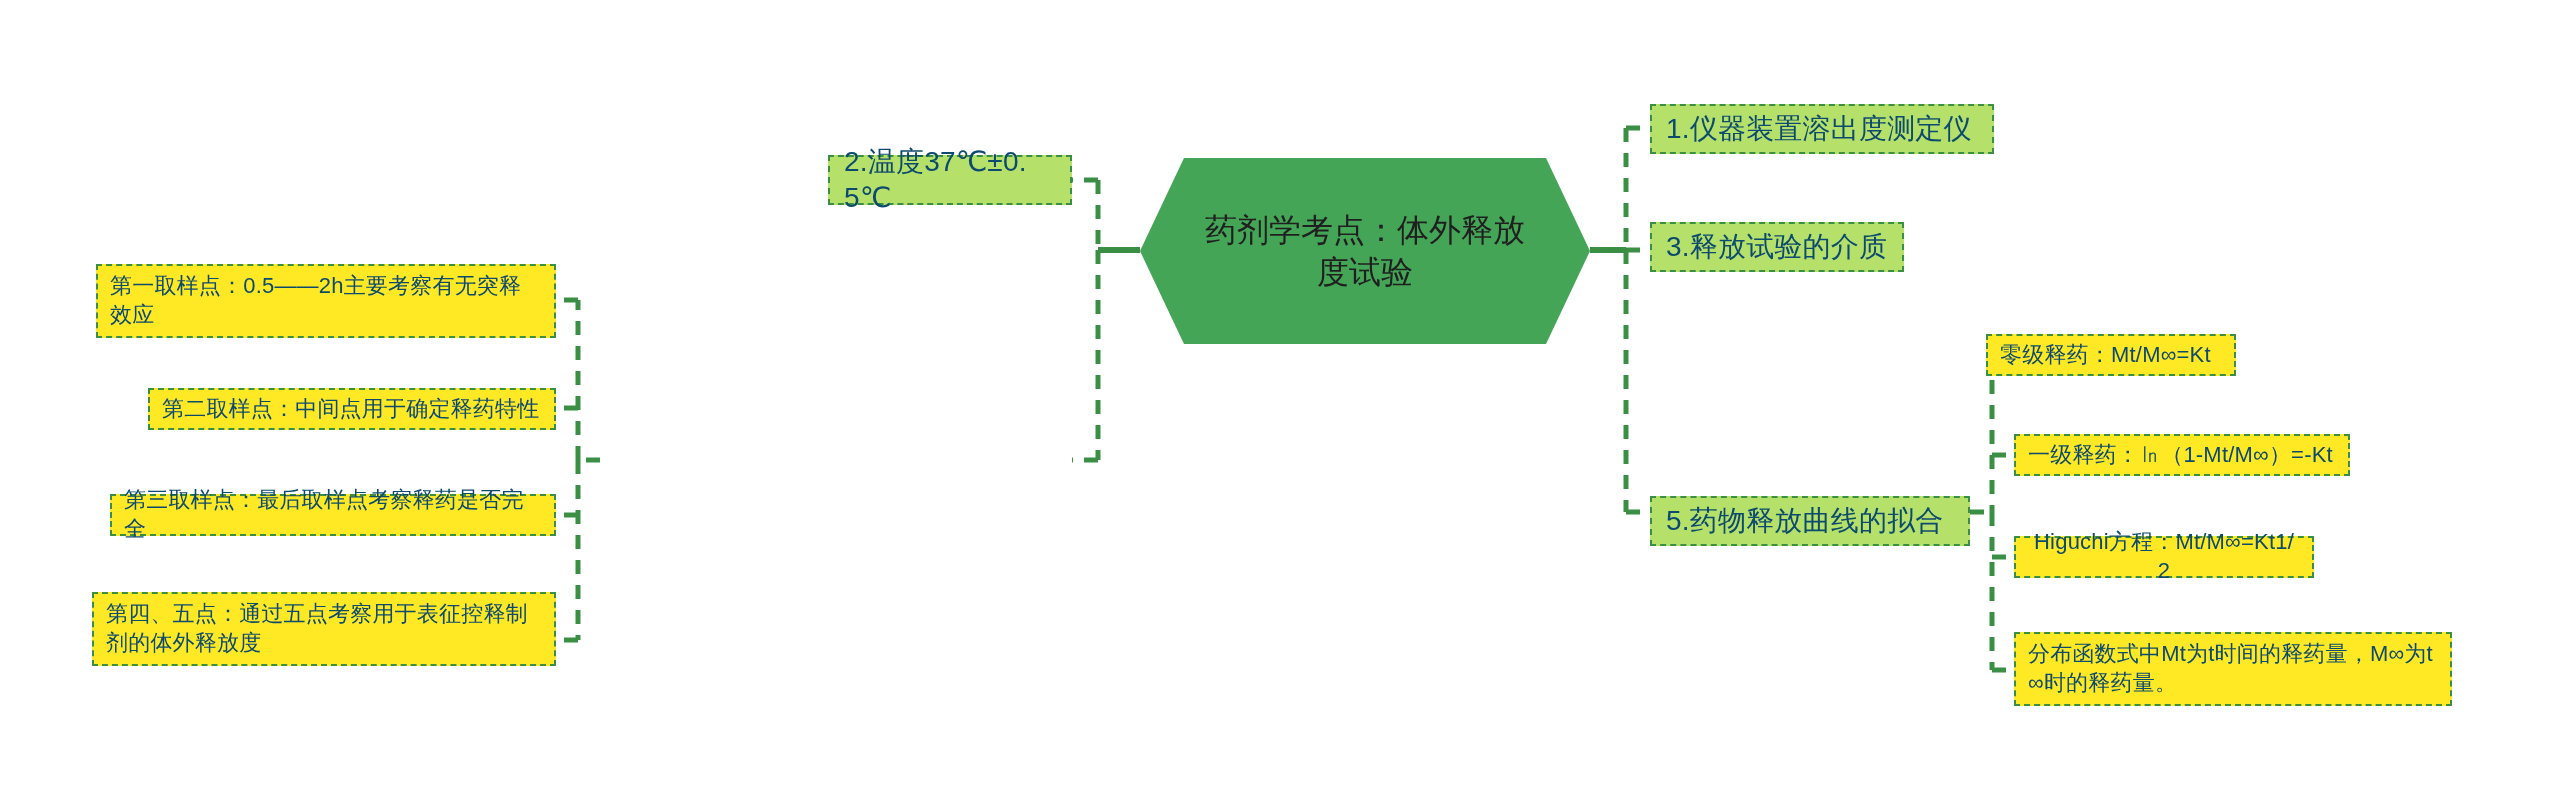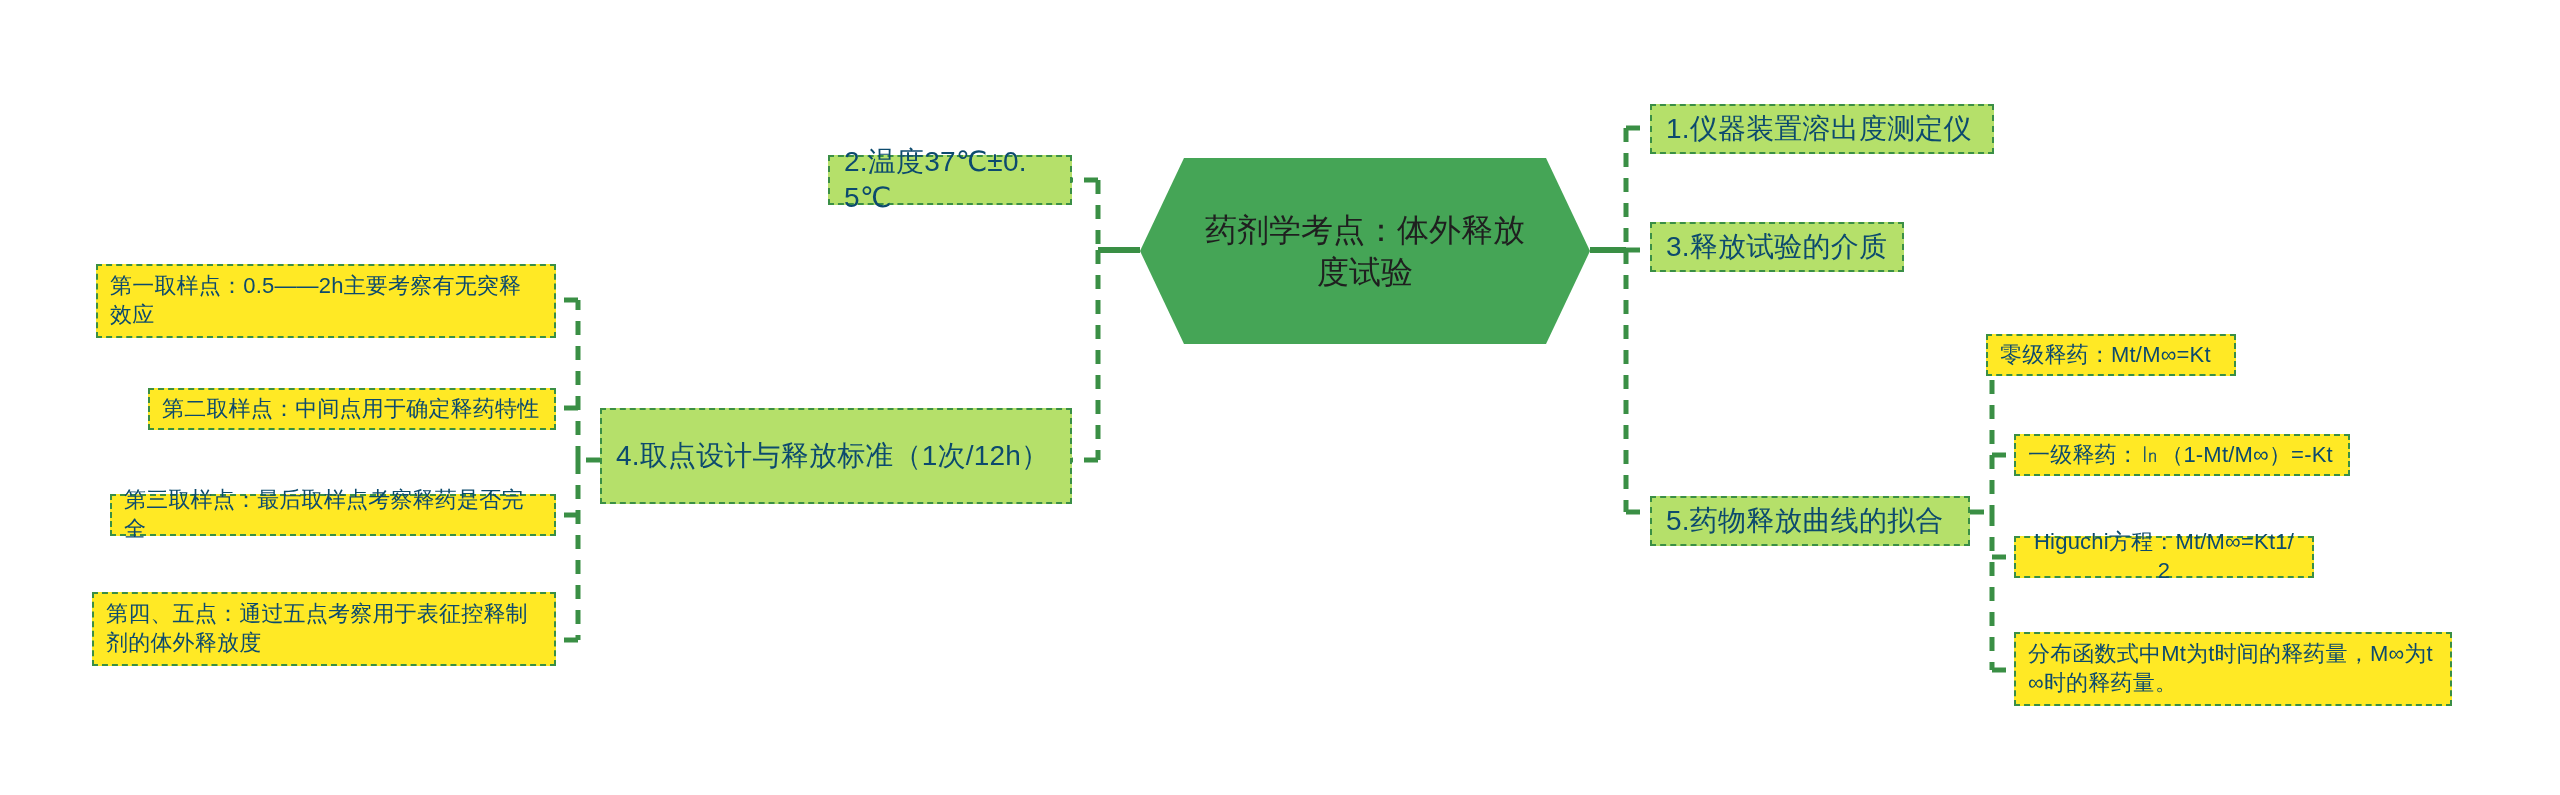--- a/index.html
+++ b/index.html
@@ -127,23 +127,20 @@
     <svg class="hex" width="450" height="186" viewBox="0 0 450 186" xmlns="http://www.w3.org/2000/svg">
       <polygon points="44,0 406,0 450,93 406,186 44,186 0,93" fill="#45a556"></polygon>
     </svg>
     <div class="hexlabel">药剂学考点：体外释放度试验</div>
   </div>
 
   <div class="node green n-l1" style="left:828px; top:155px; width:244px; height:50px;">
     <span>2.温度37℃±0.5℃</span>
   </div>
 
-  <div class="node green n-l1" style="left:600px; top:408px; width:472px; height:96px;">
-    <span>4.取点设计与释放标准（1次/12h）</span>
-  </div>
 
   <div class="node yellow n-l2" style="left:96px; top:264px; width:460px; height:74px;">
     <span>第一取样点：0.5——2h主要考察有无突释效应</span>
   </div>
 
   <div class="node yellow n-l2" style="left:110px; top:494px; width:446px; height:42px;">
     <span>第三取样点：最后取样点考察释药是否完全</span>
   </div>
 
   <div class="node yellow n-l2" style="left:148px; top:388px; width:408px; height:42px;">

